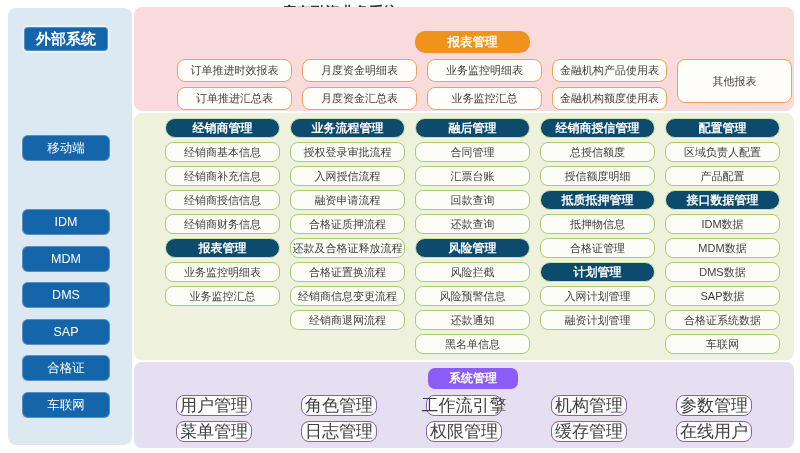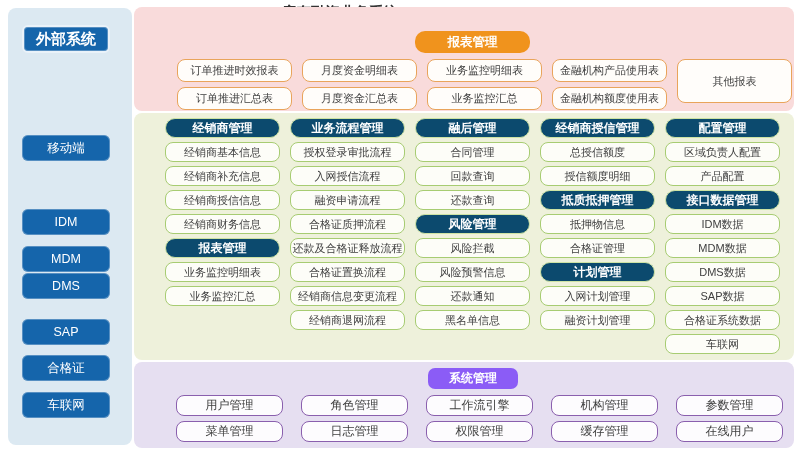--- a/index.html
+++ b/index.html
@@ -5,21 +5,21 @@
   html,body{margin:0;padding:0;background:#ffffff;}
   .canvas{position:relative;width:800px;height:453px;background:#ffffff;overflow:hidden;
           font-family:"Liberation Sans","DejaVu Sans",sans-serif;}
 
   
   .sidebar{position:absolute;left:8px;top:8px;width:124px;height:437px;background:#dce9f2;border-radius:8px;}
   .sbtn{position:absolute;left:14px;width:88px;height:26px;background:#1565ab;color:#ffffff;
         border-radius:6px;display:flex;align-items:center;justify-content:center;font-size:12.5px;
         box-shadow:inset 0 0 0 1px rgba(255,255,255,.28);box-sizing:border-box;white-space:nowrap;}
   .sbtn.hdr{top:17px;height:28px;font-size:15px;font-weight:bold;border:2px solid #eaf2f9;}
-  .s1{top:127px}.s2{top:201px}.s3{top:238px}.s4{top:265px}.s5{top:311px}.s6{top:347px}.s7{top:384px}
+  .s1{top:127px}.s2{top:201px}.s3{top:238px}.s4{top:274px}.s5{top:311px}.s6{top:347px}.s7{top:384px}
 
   
   .blk{position:absolute;left:134px;width:660px;border-radius:8px;}
   .blk-pink{top:7px;height:104px;background:#f9dbdb;}
   .blk-green{top:113px;height:247px;background:#eef1db;}
   .blk-purple{top:362px;height:86px;background:#e6dff1;}
 
   .main-title{position:absolute;left:230px;top:3px;width:220px;text-align:center;
               font-size:14.5px;font-weight:bold;color:#333333;white-space:nowrap;}
 
@@ -39,22 +39,22 @@
   .gc1{left:31px}.gc2{left:156px}.gc3{left:281px}.gc4{left:406px}.gc5{left:531px}
   .gitem,.ghead{flex:none;height:20px;display:flex;align-items:center;justify-content:center;
         border-radius:8px;box-sizing:border-box;white-space:nowrap;}
   .gitem{font-size:11px;color:#3e3e3e;background:#fdfdf8;border:1px solid #a7cc72;}
   .ghead{font-size:12px;font-weight:bold;color:#ffffff;background:#0c4a6e;border:1px solid #cde3a4;border-radius:10px;}
 
   
   .phdr{position:absolute;left:294px;top:6px;width:90px;height:21px;background:#8b5cf6;color:#ffffff;
         font-weight:bold;font-size:12px;display:flex;align-items:center;justify-content:center;
         border-radius:7px;box-sizing:border-box;}
-  .pcell{position:absolute;width:107px;height:21px;display:flex;align-items:center;justify-content:center;
-        font-size:12px;color:#3e3e3e;background:#fdfcfe;border:1px solid #8a5fae;border-radius:8px;
+  .pcell{position:absolute;width:76px;height:21px;display:flex;align-items:center;justify-content:center;
+        font-size:17px;color:#3e3e3e;background:#fdfcfe;border:1px solid #8a5fae;border-radius:8px;
         box-sizing:border-box;white-space:nowrap;}
   .pc1{left:42px}.pc2{left:167px}.pc3{left:292px}.pc4{left:417px}.pc5{left:542px}
   .pr1{top:33px}.pr2{top:59px}
 </style>
 </head>
 <body>
 
 <div class="canvas">
 
   <div class="sidebar">
@@ -104,20 +104,21 @@
       <div class="gitem">合格证质押流程</div>
       <div class="gitem">还款及合格证释放流程</div>
       <div class="gitem">合格证置换流程</div>
       <div class="gitem">经销商信息变更流程</div>
       <div class="gitem">经销商退网流程</div>
     </div>
 
     <div class="gcol gc3">
       <div class="ghead">融后管理</div>
       <div class="gitem">合同管理</div>
+      <div class="gitem">汇票台账</div>
       <div class="gitem">回款查询</div>
       <div class="gitem">还款查询</div>
       <div class="ghead">风险管理</div>
       <div class="gitem">风险拦截</div>
       <div class="gitem">风险预警信息</div>
       <div class="gitem">还款通知</div>
       <div class="gitem">黑名单信息</div>
     </div>
 
     <div class="gcol gc4">

